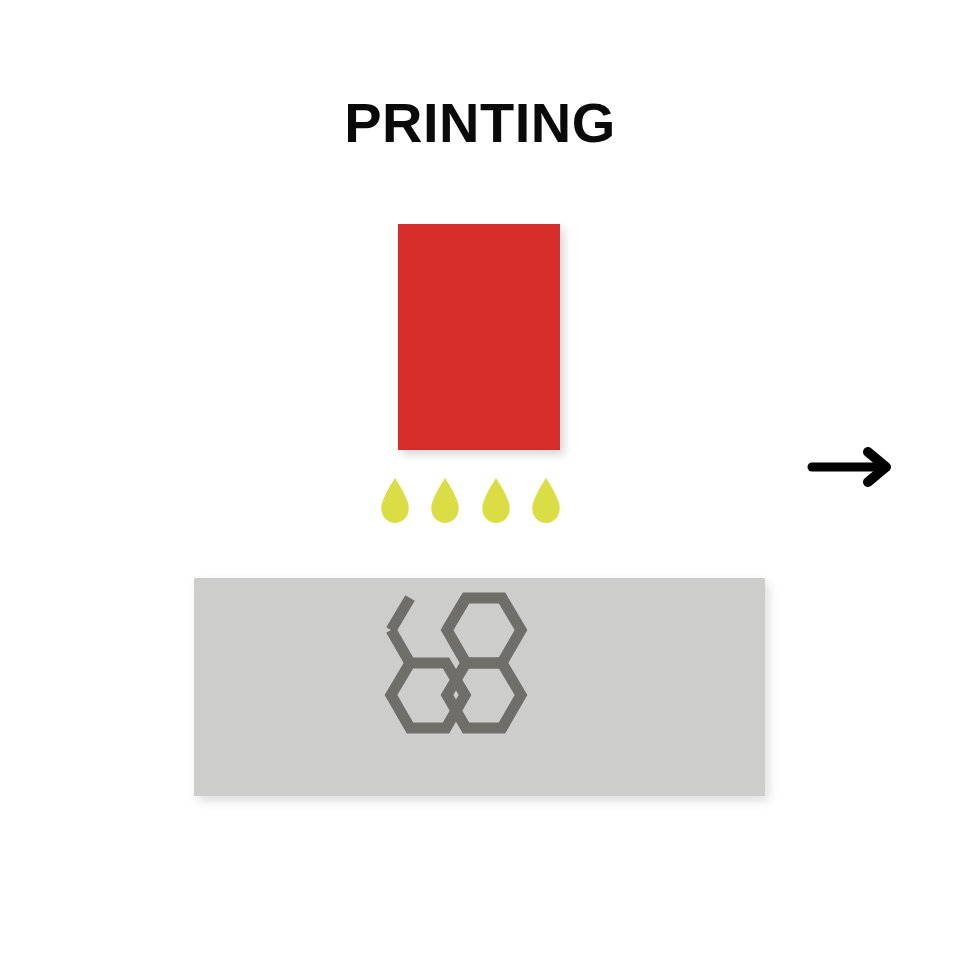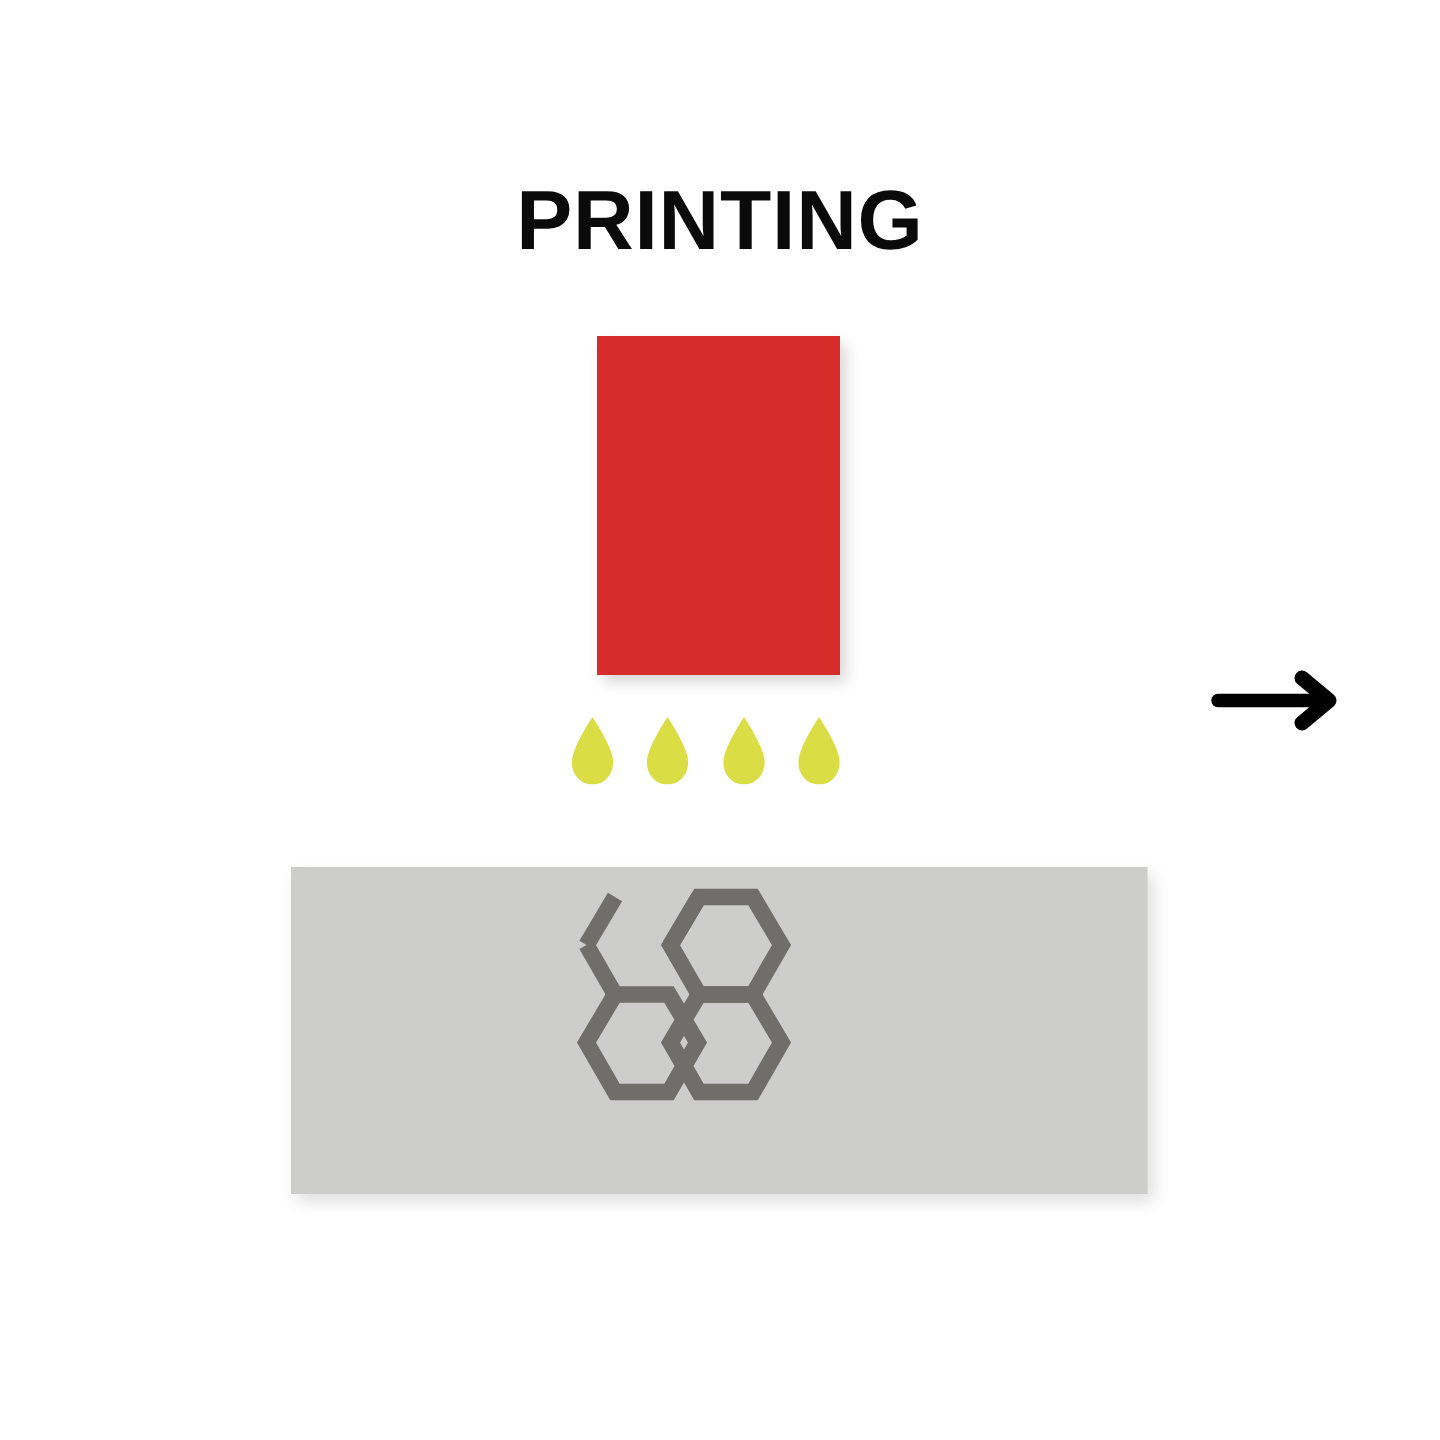--- a/index.html
+++ b/index.html
@@ -30,21 +30,20 @@
     width: 960px;
     text-align: center;
     font-family: "Liberation Sans", sans-serif;
     font-weight: bold;
     font-size: 56px;
     letter-spacing: 0.5px;
     color: #0a0a0a;
     line-height: 62px;
     white-space: nowrap;
     user-select: none;
-    margin-top: 24px;
   }
 
   
   #printhead {
     position: absolute;
     left: 398px;
     top: 224px;
     width: 162px;
     height: 226px;
     background: #d72d2a;

